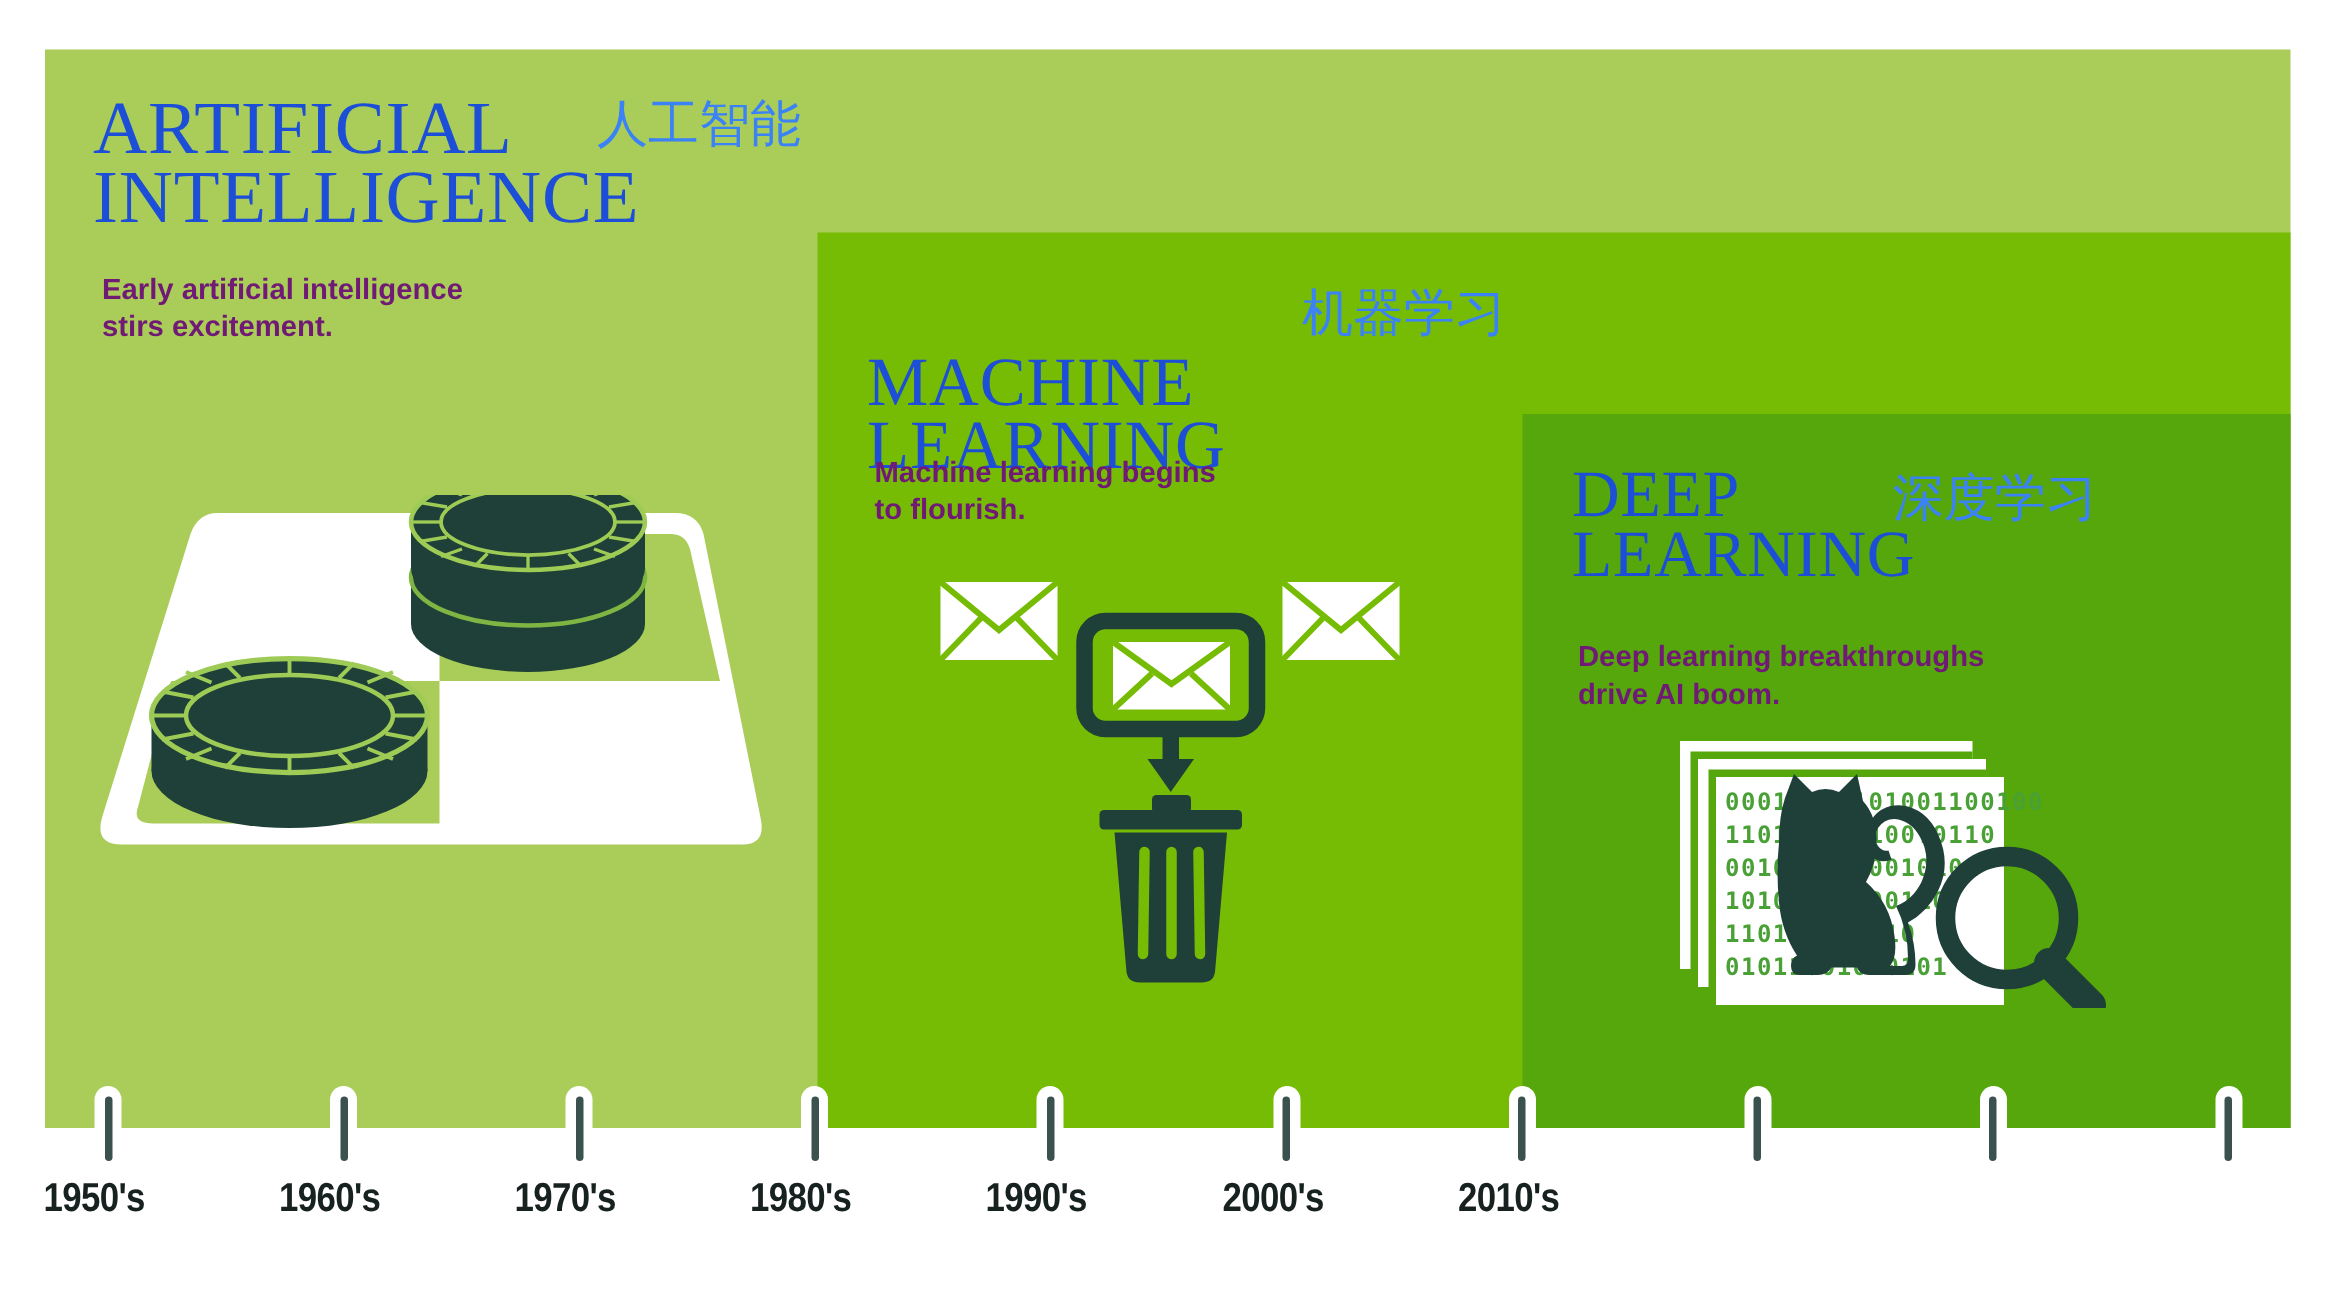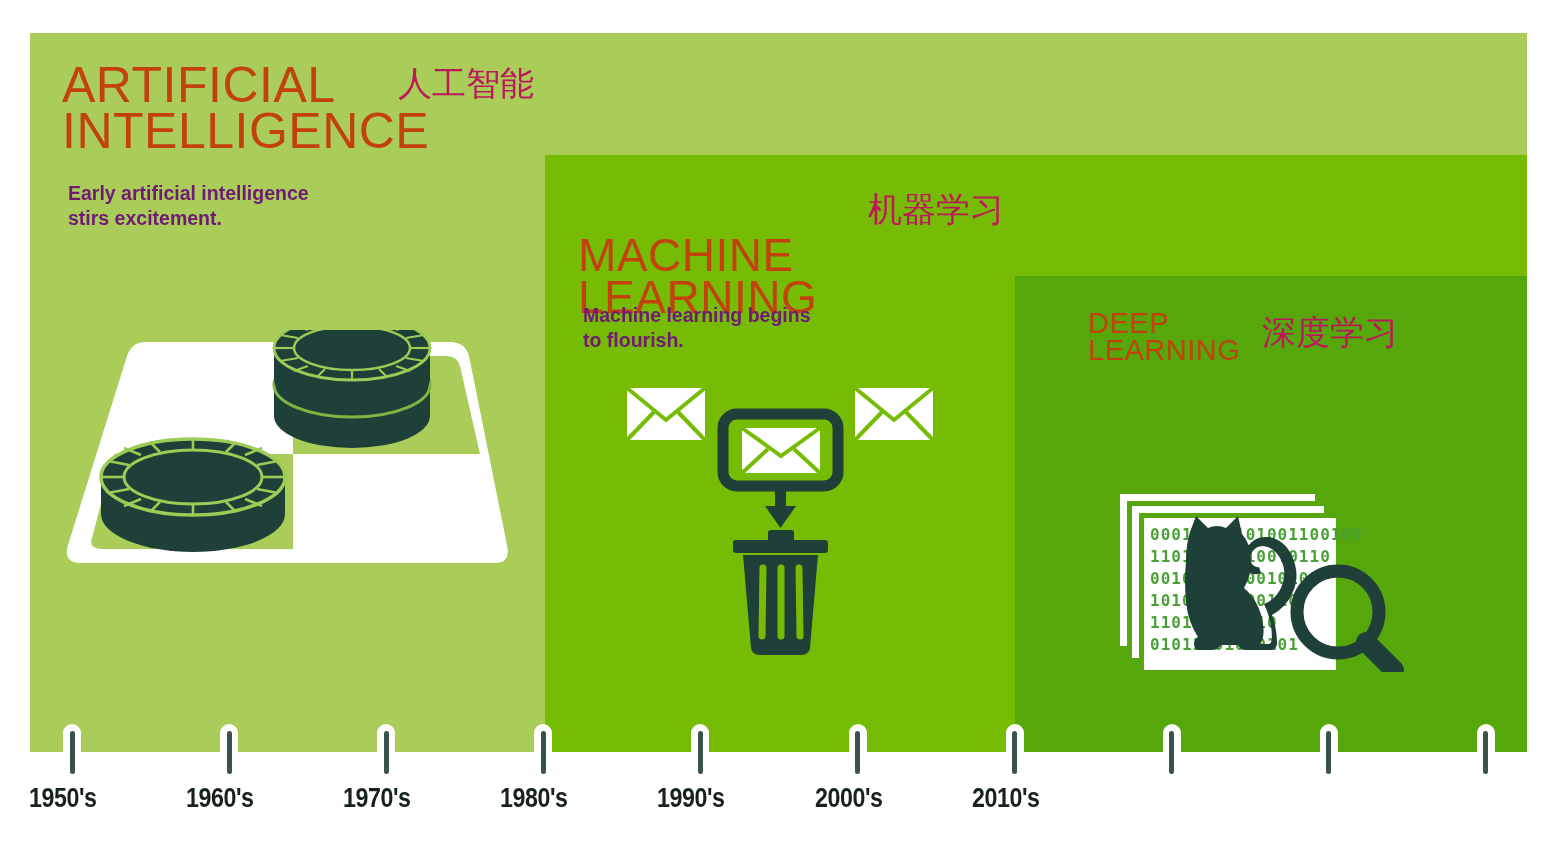--- a/index.html
+++ b/index.html
@@ -39,46 +39,47 @@
   }
   #panel-dl {
     left: 1015px; top: 276px;
     width: 512px; height: 476px;
     background: #56a70c;
   }
 
   
   .heading {
     position: absolute;
-    color: #c2410c;
+    color: #1d4ed8;
     font-weight: 400;
     letter-spacing: 0.5px;
     line-height: 0.92;
     white-space: pre;
+    font-family: Liberation Serif, serif;
   }
   #ai-title   { left: 62px;  top: 62px;  font-size: 50px; }
   #ml-title   { left: 578px; top: 186px; font-size: 46px; margin-top: 48px; }
-  #dl-title   { left: 1048px;top: 310px; font-size: 29px; margin-left: 40px; }
+  #dl-title   { left: 1048px;top: 310px; font-size: 44px; }
 
   .subtitle {
     position: absolute;
     color: #701a75;
     font-weight: bold;
     font-size: 19.5px;
     line-height: 1.28;
     white-space: pre;
   }
   #ai-sub { left: 68px;   top: 181px; }
   #ml-sub { left: 583px;  top: 303px; }
   #dl-sub { left: 1052px; top: 426px; }
 
   
   .cn-label {
     position: absolute;
-    color: #be185d;
+    color: #3b82f6;
     font-family: "DejaVu Serif", serif;
     font-size: 34px;
     line-height: 1;
     white-space: pre;
   }
   #cn-ai { left: 398px;  top: 66px;  }
   #cn-ml { left: 868px;  top: 192px; }
   #cn-dl { left: 1262px; top: 303px; margin-top: 12px; }
 
   
@@ -265,20 +266,22 @@
   <div class="subtitle" id="ai-sub">Early artificial intelligence
 stirs excitement.</div>
 
   <div class="heading" id="ml-title">MACHINE
 LEARNING</div>
   <div class="subtitle" id="ml-sub">Machine learning begins
 to flourish.</div>
 
   <div class="heading" id="dl-title">DEEP
 LEARNING</div>
+  <div class="subtitle" id="dl-sub">Deep learning breakthroughs
+drive AI boom.</div>
 
   <div class="cn-label" id="cn-ai">人工智能</div>
   <div class="cn-label" id="cn-ml">机器学习</div>
   <div class="cn-label" id="cn-dl">深度学习</div>
 
   <div id="timeline">
       <div class="tick-notch" style="left: 63px;"></div>
       <div class="tick-line" style="left: 69.5px;"></div>
       <div class="tick-label" style="left: 29px;">1950's</div>
       <div class="tick-notch" style="left: 220.1px;"></div>

